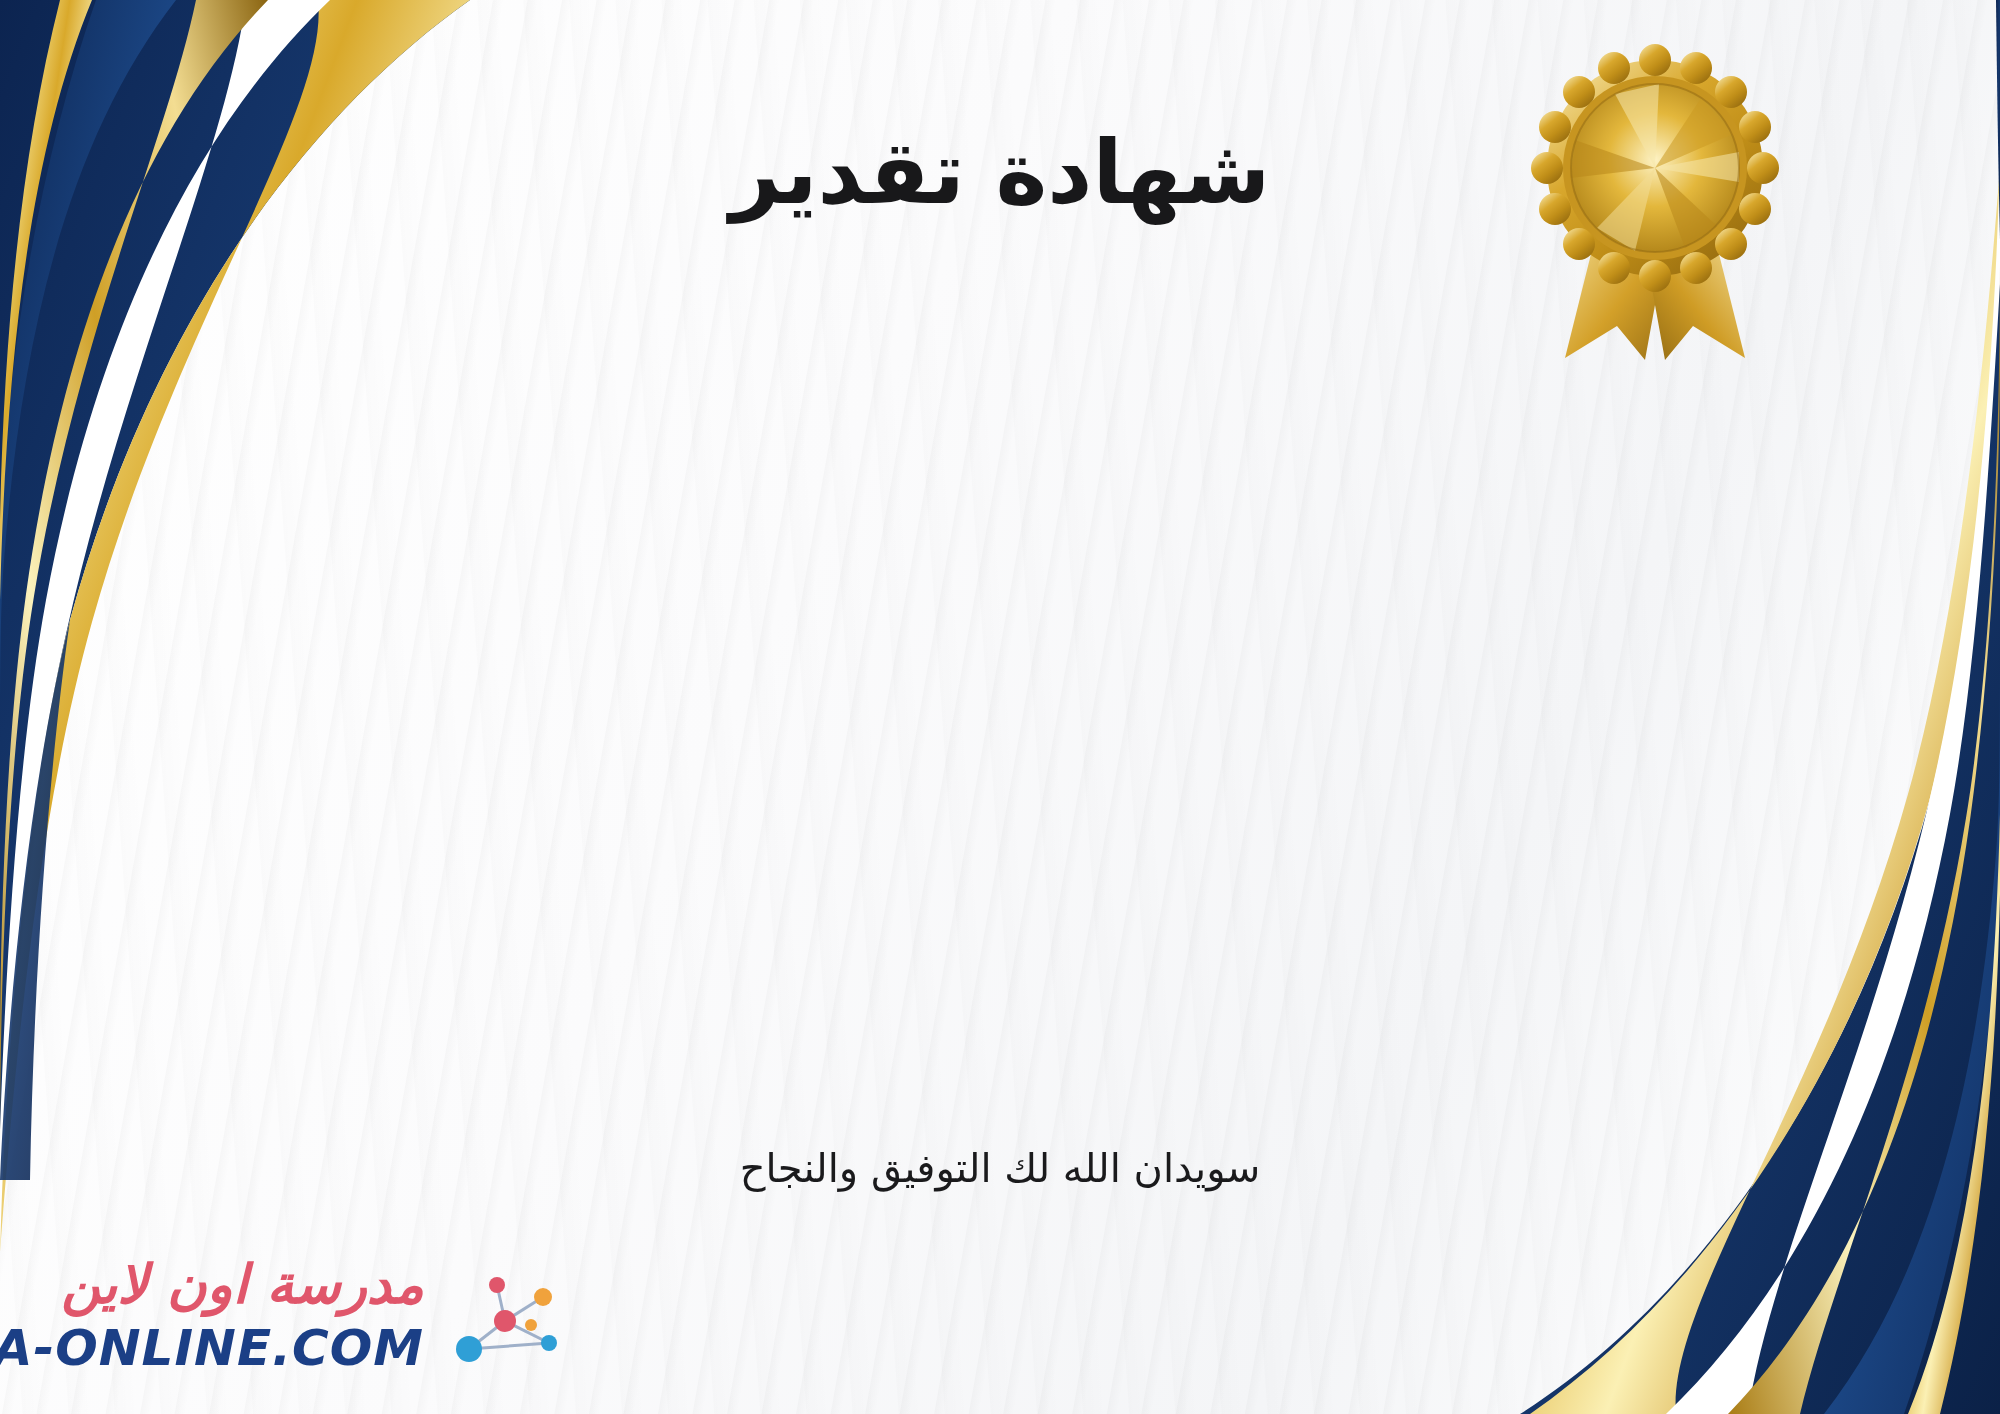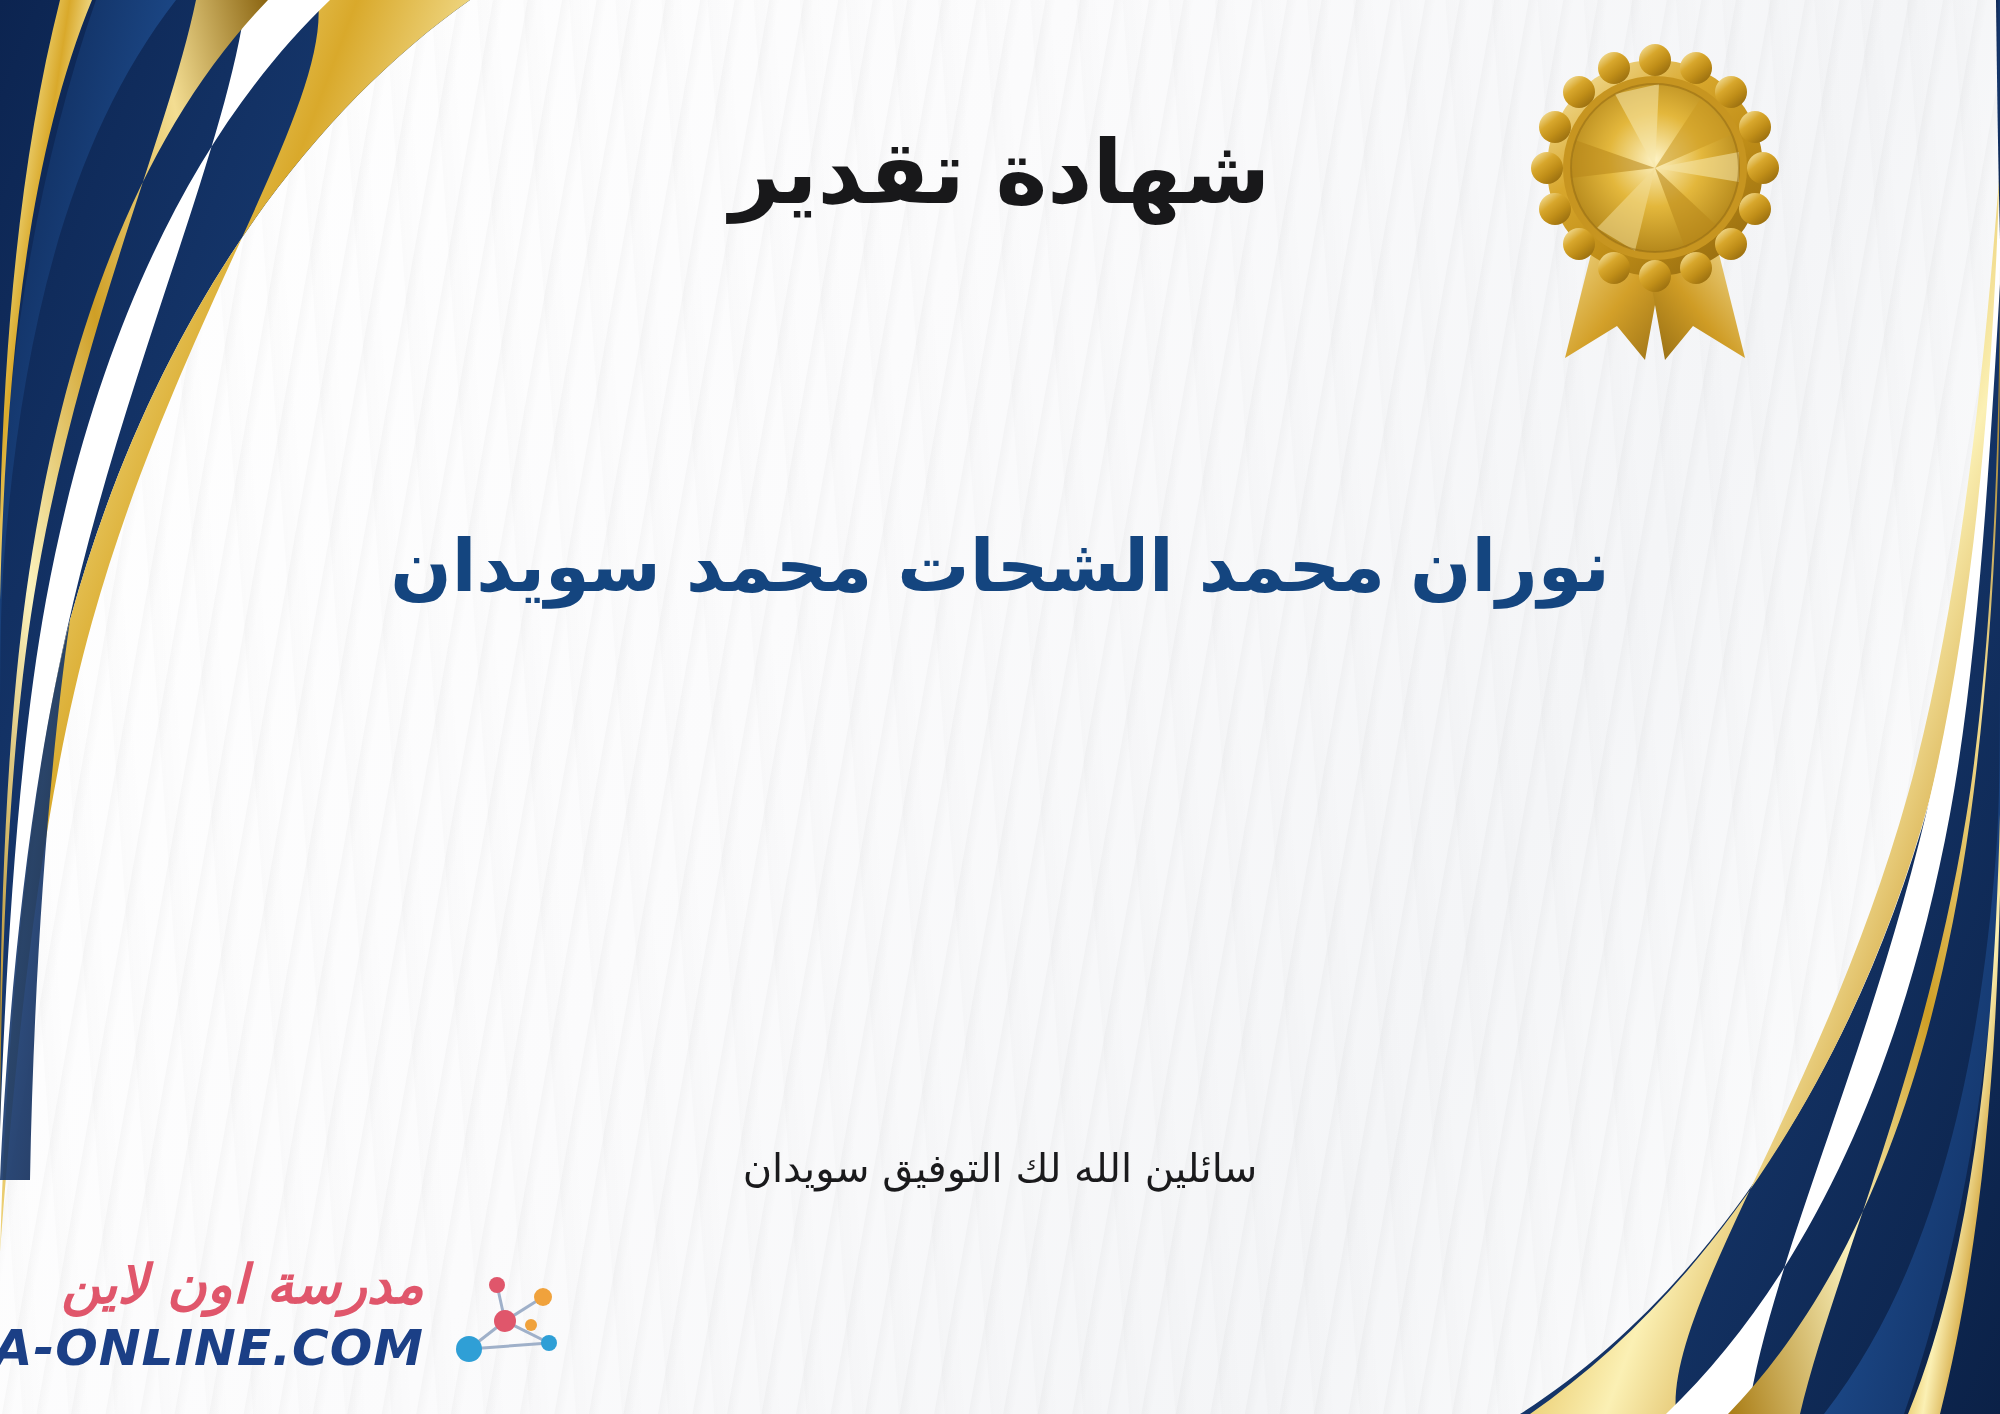--- a/index.html
+++ b/index.html
@@ -307,24 +307,23 @@
           <circle r="84" fill="none" stroke="#8f6811" stroke-width="2" opacity="0.5"></circle>
         </g>
       </g>
     </svg>
   </div>
 
   <div class="content">
 
     <div class="cert-title">شهادة تقدير</div>
 
-    <div class="recipient-name">نوران محمد الشحات محمد سويدان</div>
-
-
-    <div class="closing-line">سائلين الله لك التوفيق  سويدان</div>
+
+
+    <div class="closing-line">سويدان الله لك التوفيق  والنجاح</div>
   </div>
 
   <div class="brand">
     <div class="brand-ar">مدرسة اون لاين</div>
     <div class="brand-url">MADRSA-ONLINE.COM</div>
     <div class="brand-mark">
       <svg viewBox="0 0 135 115" xmlns="http://www.w3.org/2000/svg">
         <g stroke="#9fb0c9" stroke-width="3" fill="none">
           <line x1="30" y1="82" x2="66" y2="54"></line>
           <line x1="66" y1="54" x2="104" y2="30"></line>

